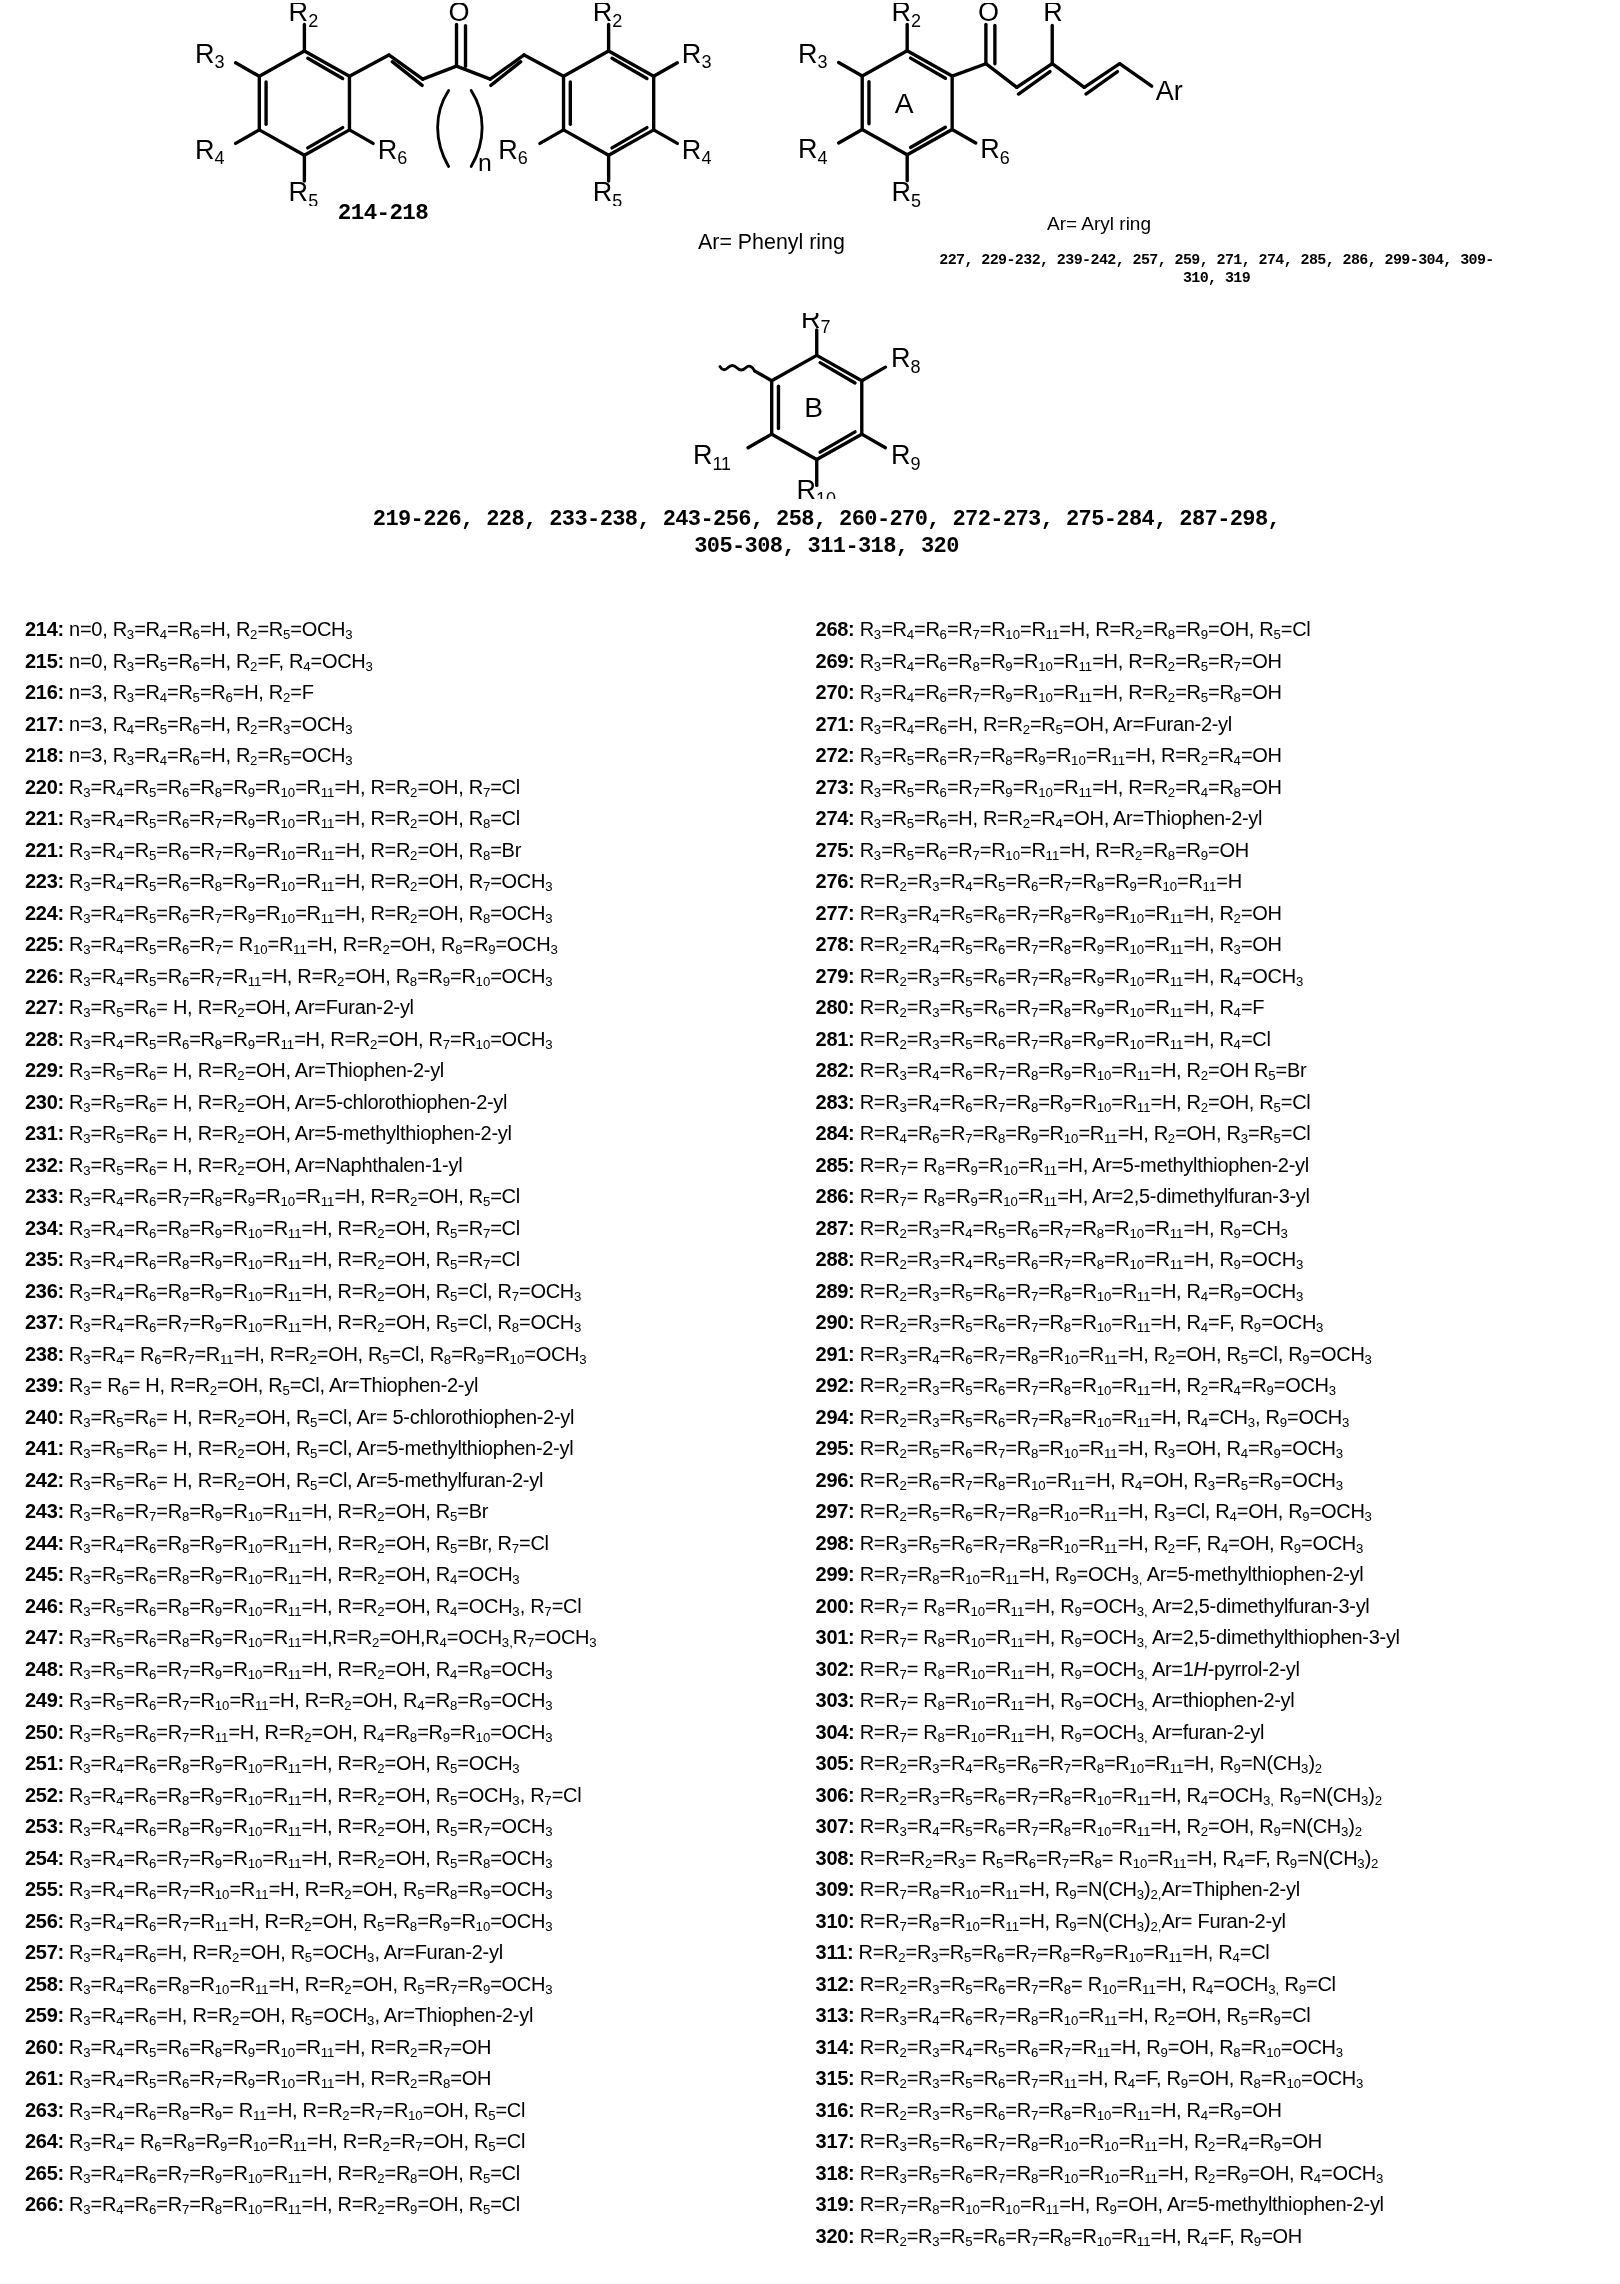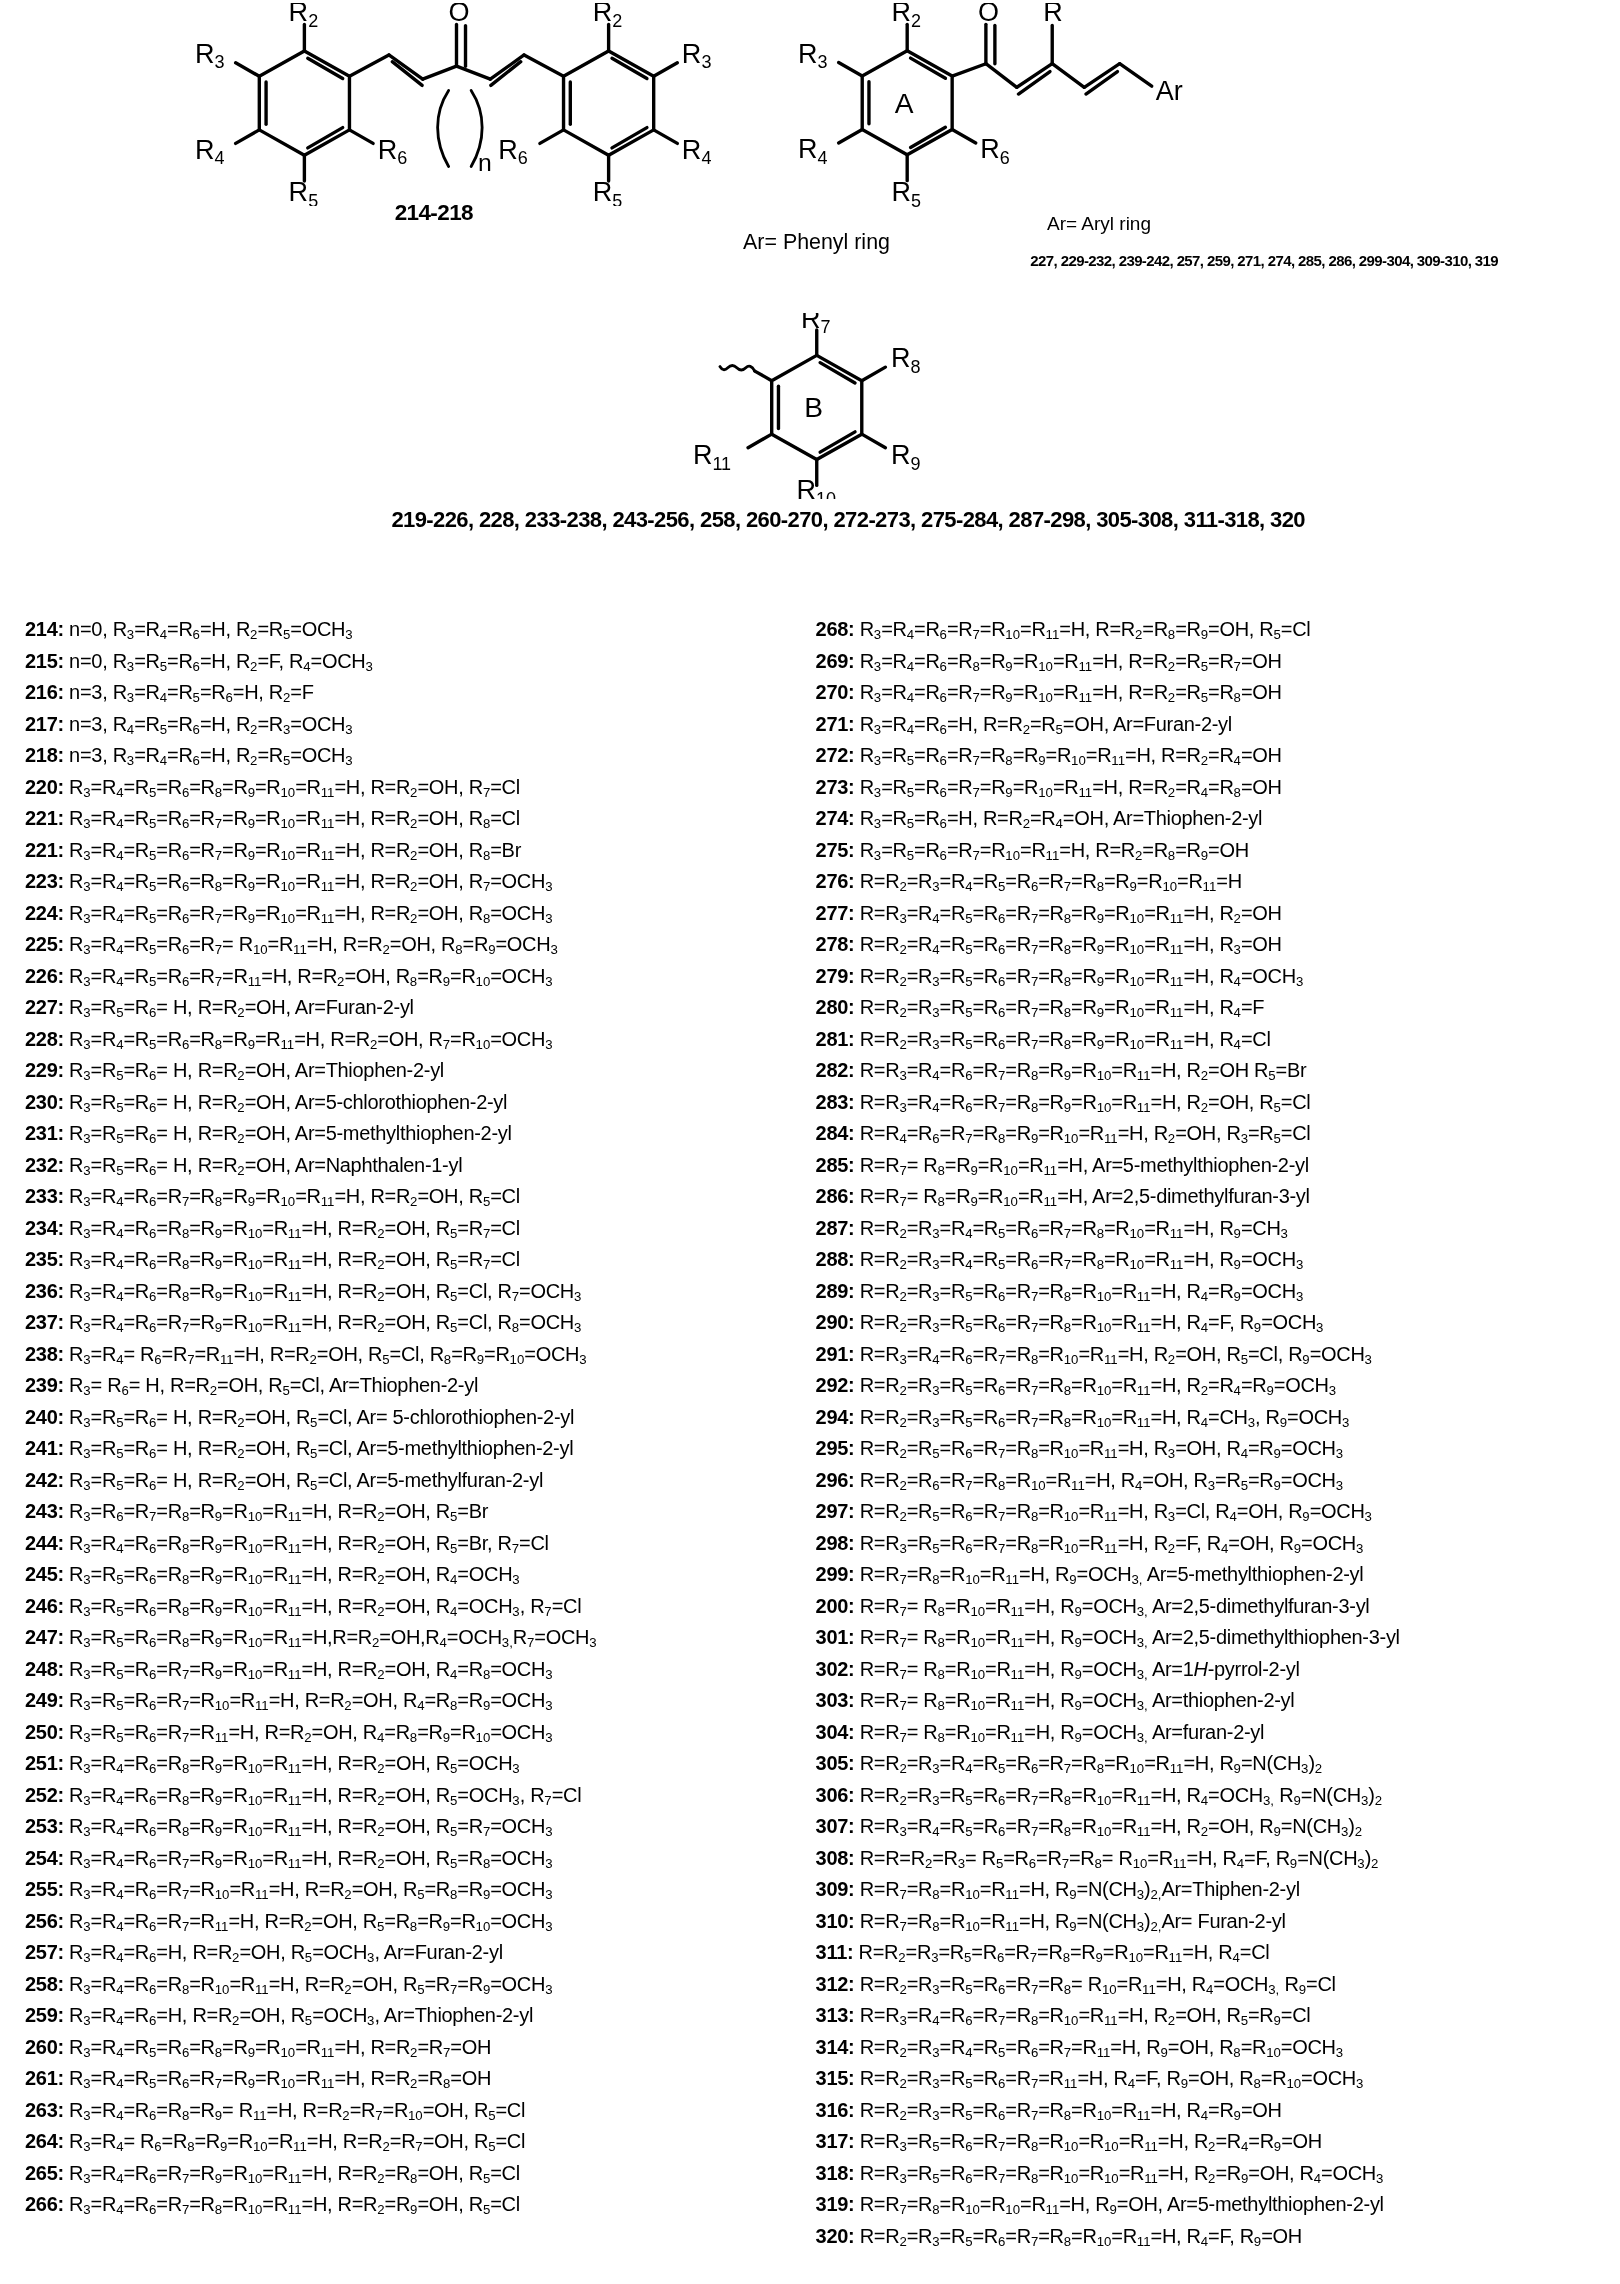--- a/index.html
+++ b/index.html
@@ -2,27 +2,27 @@
 <html style="font-size:9px"><head>
 <meta charset="utf-8">
 <style>
   html,body{margin:0;padding:0;background:#fff;}
   body{width:1620px;height:2284px;font-family:"Liberation Sans",sans-serif;color:#000;position:relative;overflow:hidden;}
 
   .structures{position:relative;width:1468px;height:597px;}
 
   svg{display:block;}
 
-  .capt{font-family:Liberation Sans, sans-serif;font-weight:bold;text-align:right;}
+  .capt{font-family:Liberation Mono, monospace;font-weight:bold;text-align:center;}
 
   #struct1{position:absolute;left:141px;top:2.8px;}
   #cap1{position:absolute;left:293px;top:200px;width:180px;font-size:22.5px;letter-spacing:-0.6px;}
 
   #struct2{position:absolute;left:783px;top:2.8px;}
-  #cap2a{position:absolute;left:698px;top:230px;width:237px;font-size:21.4px;font-weight:normal;text-align:center;}
+  #cap2a{position:absolute;left:698px;top:230px;width:237px;font-size:21.4px;font-weight:normal;}
   #cap2b{position:absolute;left:1047px;top:213px;width:259px;font-size:19px;font-weight:normal;}
   #cap2c{position:absolute;left:935px;top:252px;width:563px;font-size:15px;line-height:1.22;letter-spacing:-0.6px;}
 
   #struct3{position:absolute;left:676px;top:313px;}
   #cap3{position:absolute;left:348px;top:507px;width:957px;font-size:22px;line-height:1.22;letter-spacing:-0.6px;}
 
   .lists{position:absolute;top:614px;left:0;width:1620px;display:flex;}
   .col{width:810px;position:relative;}
   .col.left{padding-left:25px;box-sizing:border-box;}
   .col.right{padding-left:5.6px;box-sizing:border-box;}

